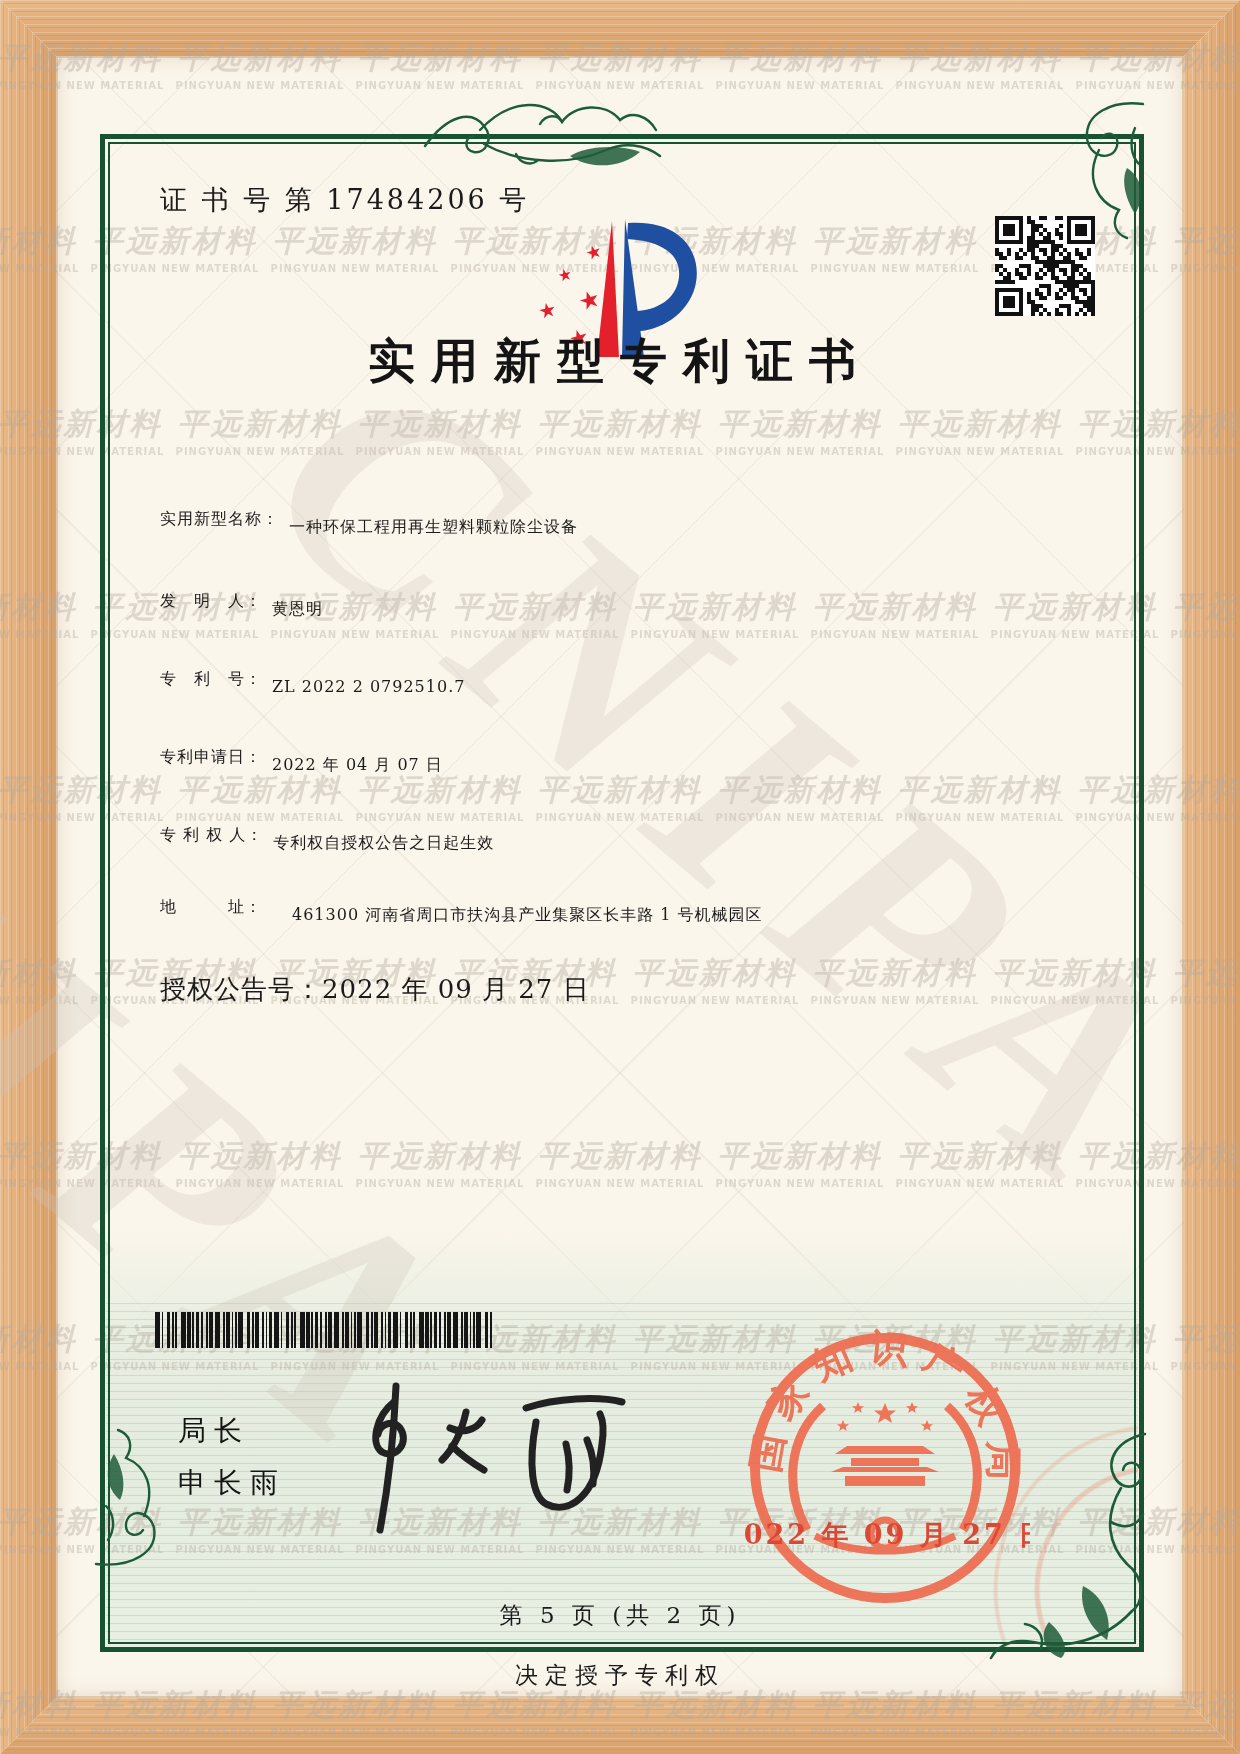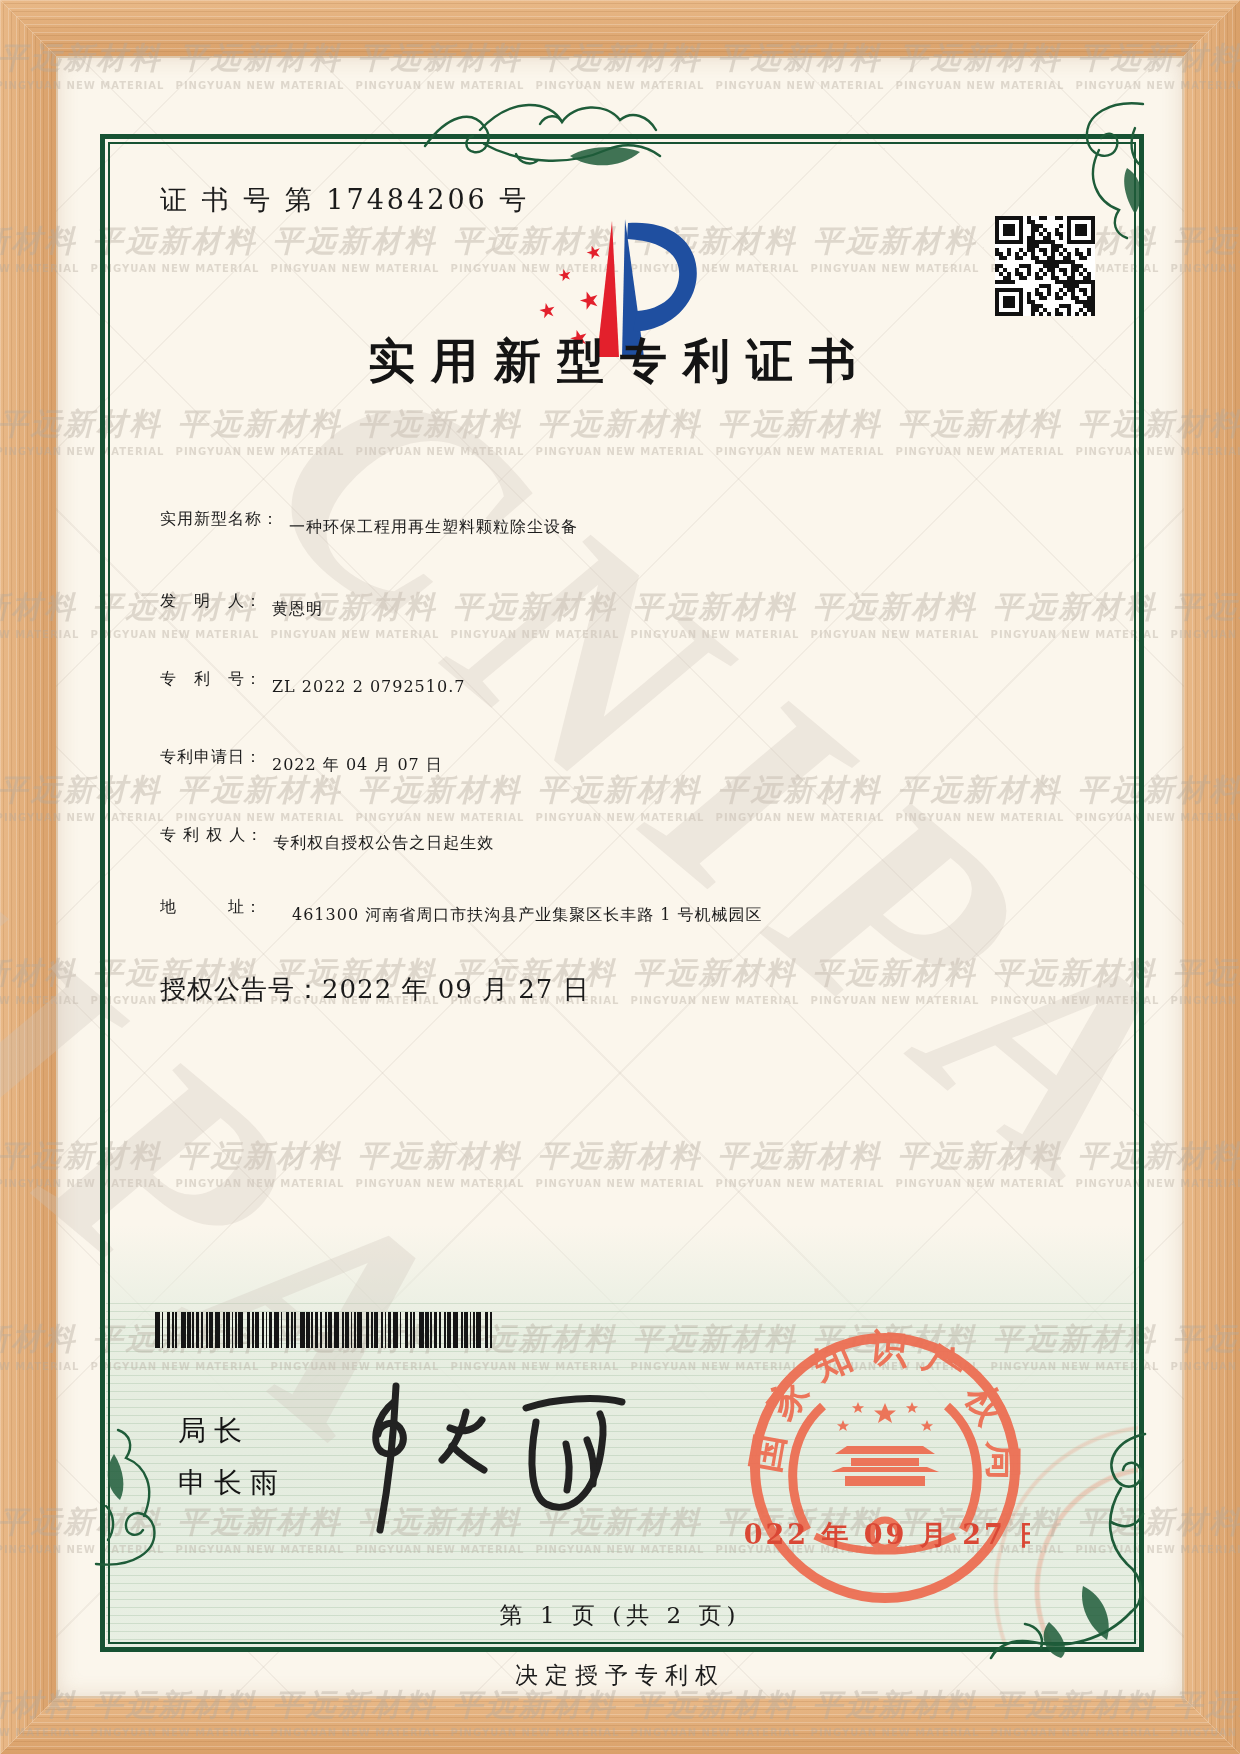--- a/index.html
+++ b/index.html
@@ -833,16 +833,16 @@
         <path d="M-54,0 L54,0 L42,-5 L-42,-5 Z"></path>
         <rect x="-40" y="4" width="80" height="10"></rect>
         <path d="M-78,58 C-100,18 -98,-34 -62,-66" stroke="#ed6b4f" stroke-width="9" fill="none"></path>
         <path d="M78,58 C100,18 98,-34 62,-66" stroke="#ed6b4f" stroke-width="9" fill="none"></path>
         <path d="M-70,64 C-30,84 30,84 70,64" stroke="#ed6b4f" stroke-width="7" fill="none"></path>
         <circle cx="0" cy="62" r="14" fill="none" stroke="#ed6b4f" stroke-width="7"></circle>
       </g>
       <text x="145" y="222" text-anchor="middle" font-size="27" font-weight="bold" letter-spacing="3" fill="#da3b28">2022 年 09 月 27 日</text>
     </svg>
 
-    <div class="abs pagefoot">第 1 页 (共 2 页)</div>
+    <div class="abs pagefoot">第 5 页 (共 2 页)</div>
     <div class="abs contnote">决定授予专利权</div>
   </div>
 </div>
 
 </body></html>

